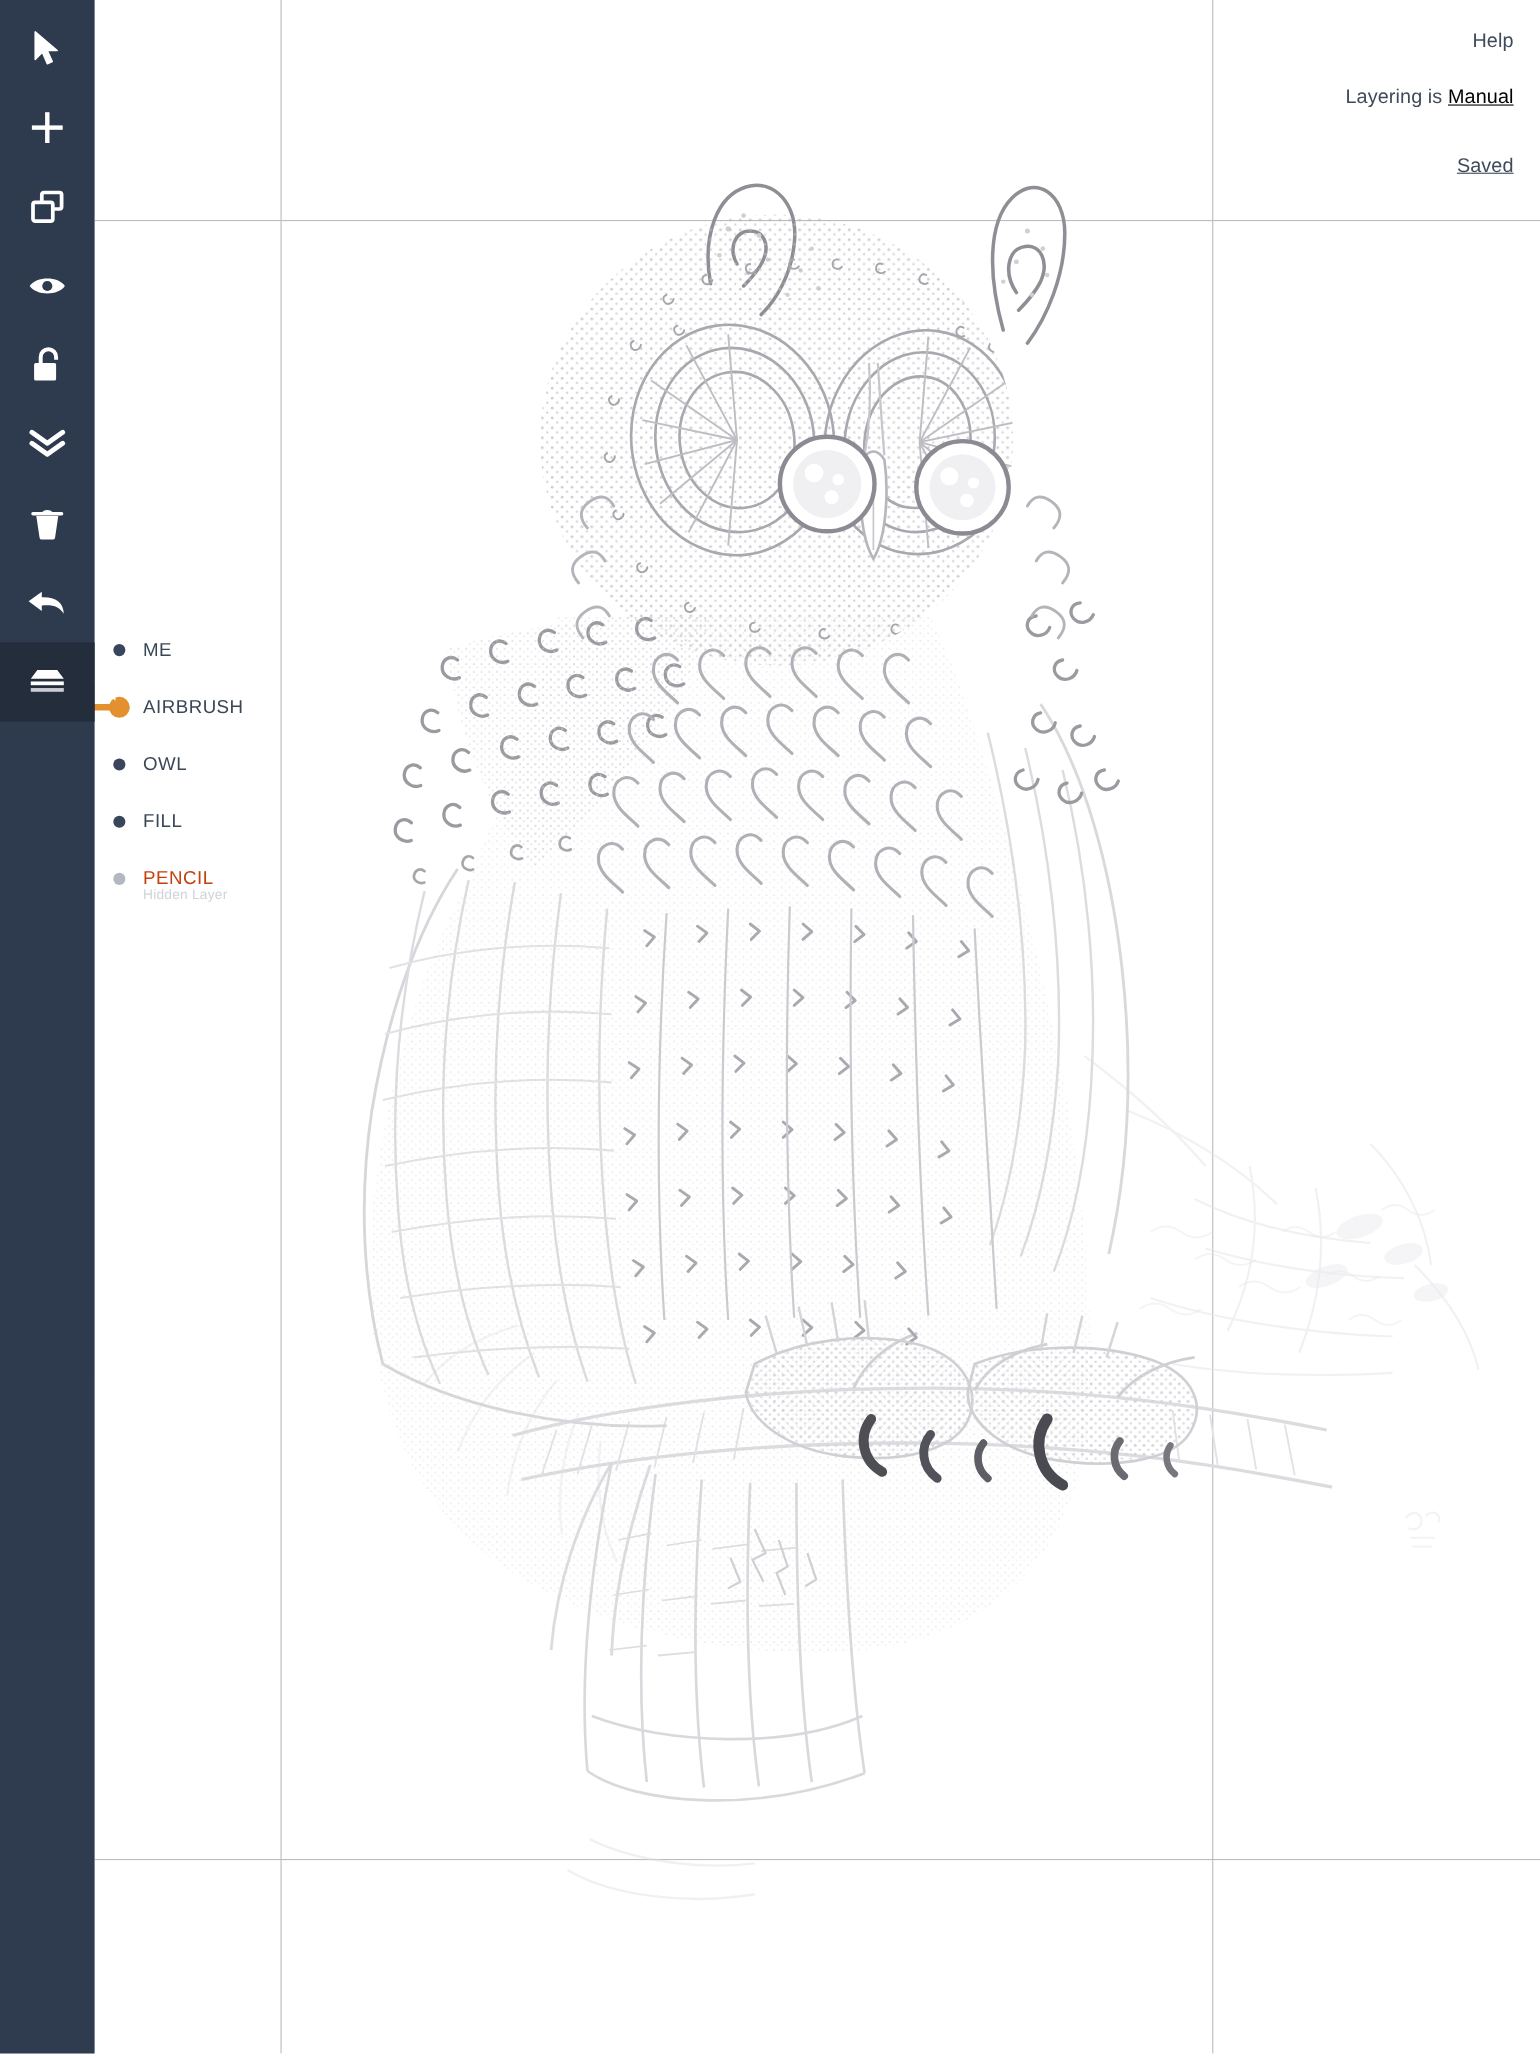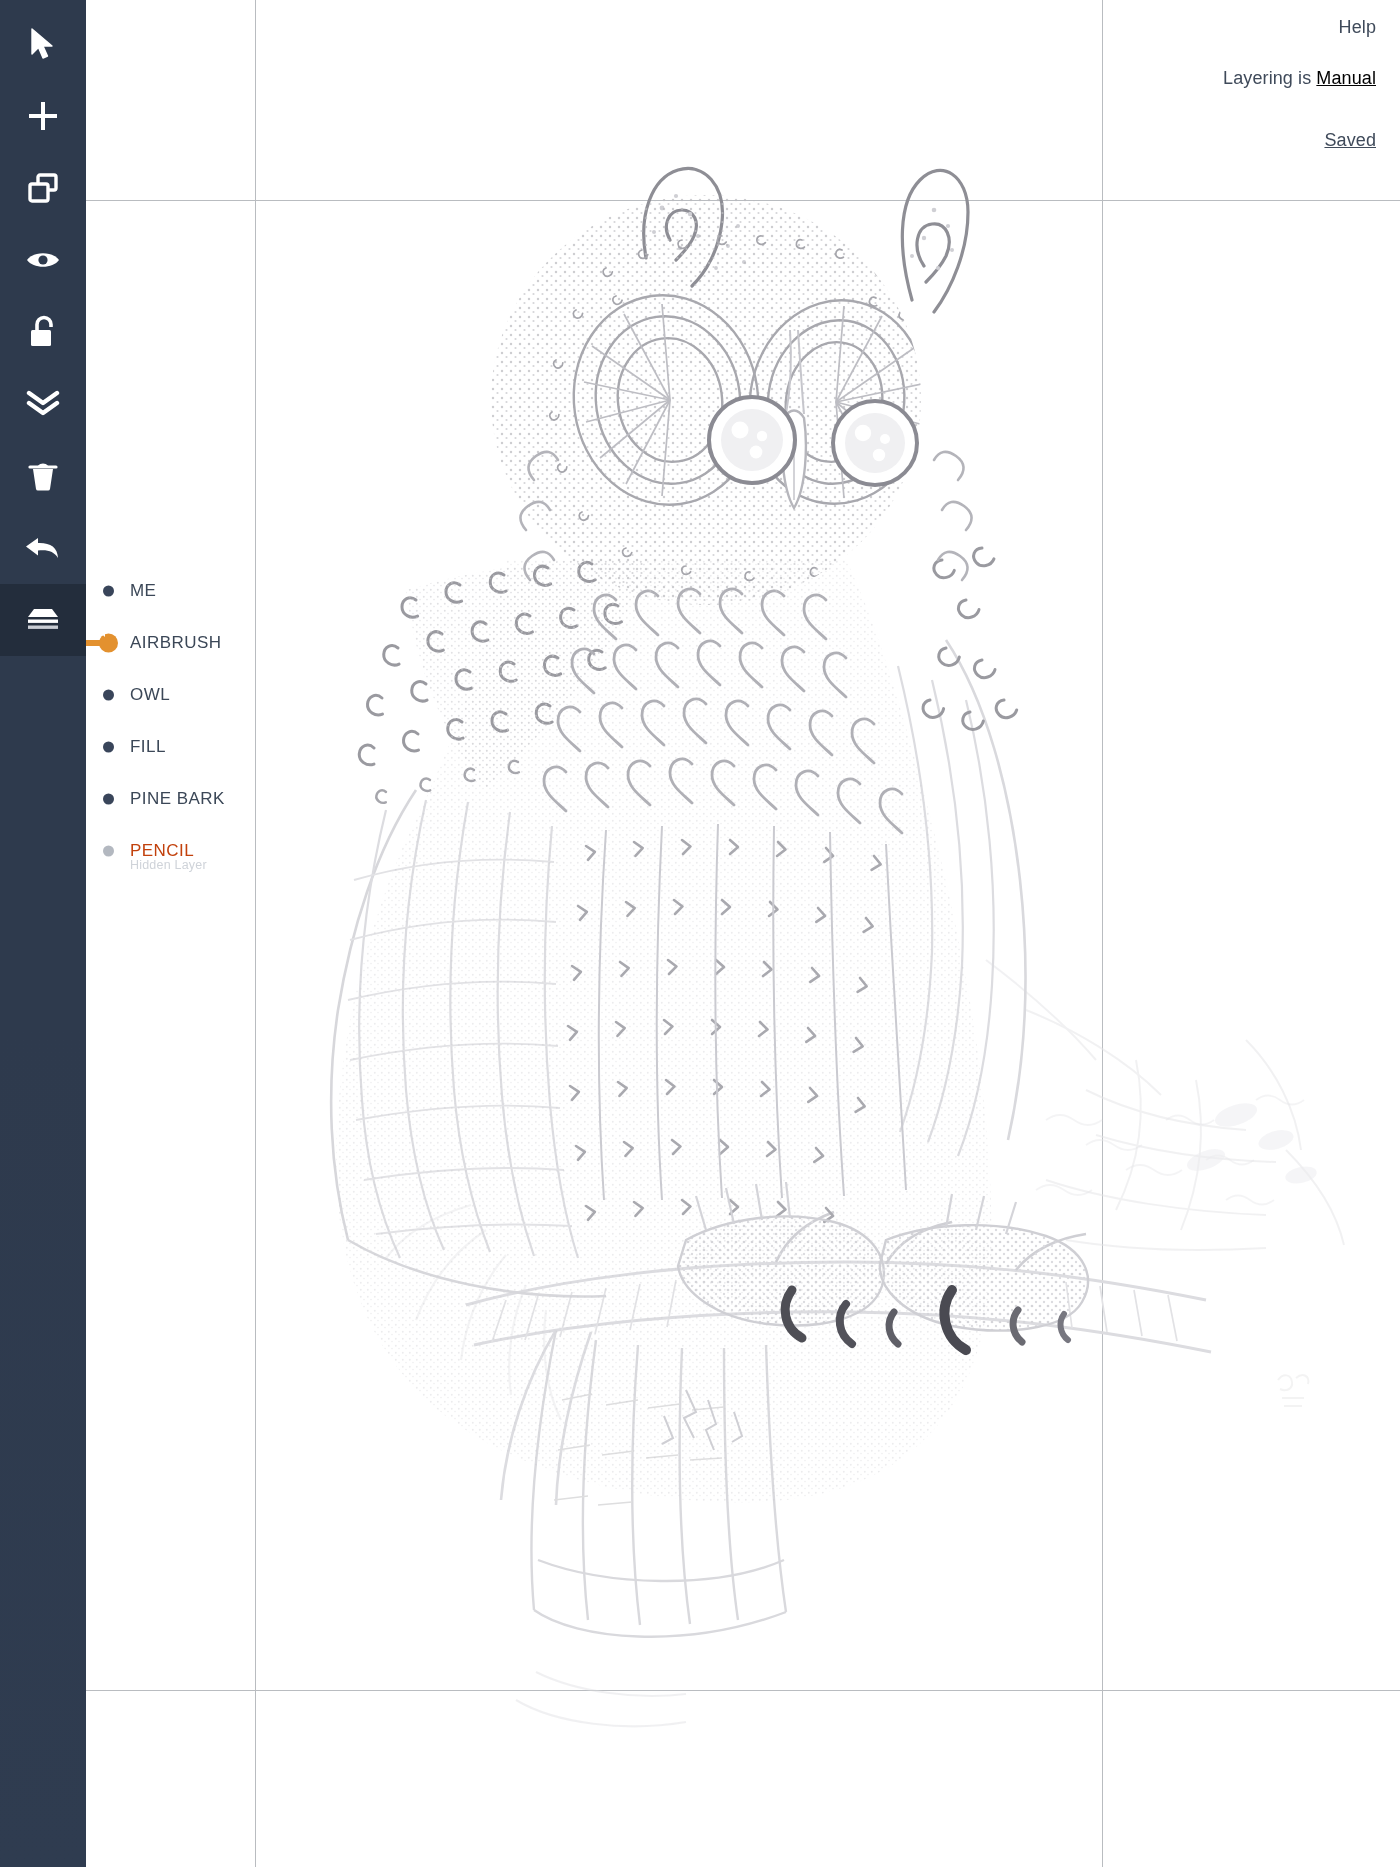--- a/index.html
+++ b/index.html
@@ -50,21 +50,21 @@
   #header{
     position:absolute;right:0;top:0;width:460px;
     z-index:30;text-align:right;
     padding:0 24px 0 0;
     box-sizing:border-box;
   }
   #header .hrow{
     font-size:18px;color:#3f4a5a;line-height:1;
     letter-spacing:.1px;
   }
-  #help-row{margin-top:18px;}
+  #help-row{margin-top:28px;}
   #layering-row{margin-top:33px;}
   #saved-row{margin-top:44px;text-decoration:underline;}
   .link-underline{text-decoration:underline;cursor:pointer;color:#000000;}
 
   
   #layer-panel{
     position:absolute;left:86px;top:565px;width:210px;
     z-index:35;
   }
   .layer-row{
@@ -927,24 +927,20 @@
   <div class="layer-row">
     <span class="layer-dot"></span>
     <span class="layer-label">OWL</span>
   </div>
 
   <div class="layer-row">
     <span class="layer-dot"></span>
     <span class="layer-label">FILL</span>
   </div>
 
-  <div class="layer-row">
-    <span class="layer-dot"></span>
-    <span class="layer-label">PINE BARK</span>
-  </div>
 
 
   <div class="layer-row hidden-layer">
     <span class="layer-dot"></span>
     <span class="layer-label">PENCIL</span>
     <span class="layer-sub">Hidden Layer</span>
   </div>
 
 </div>
 

